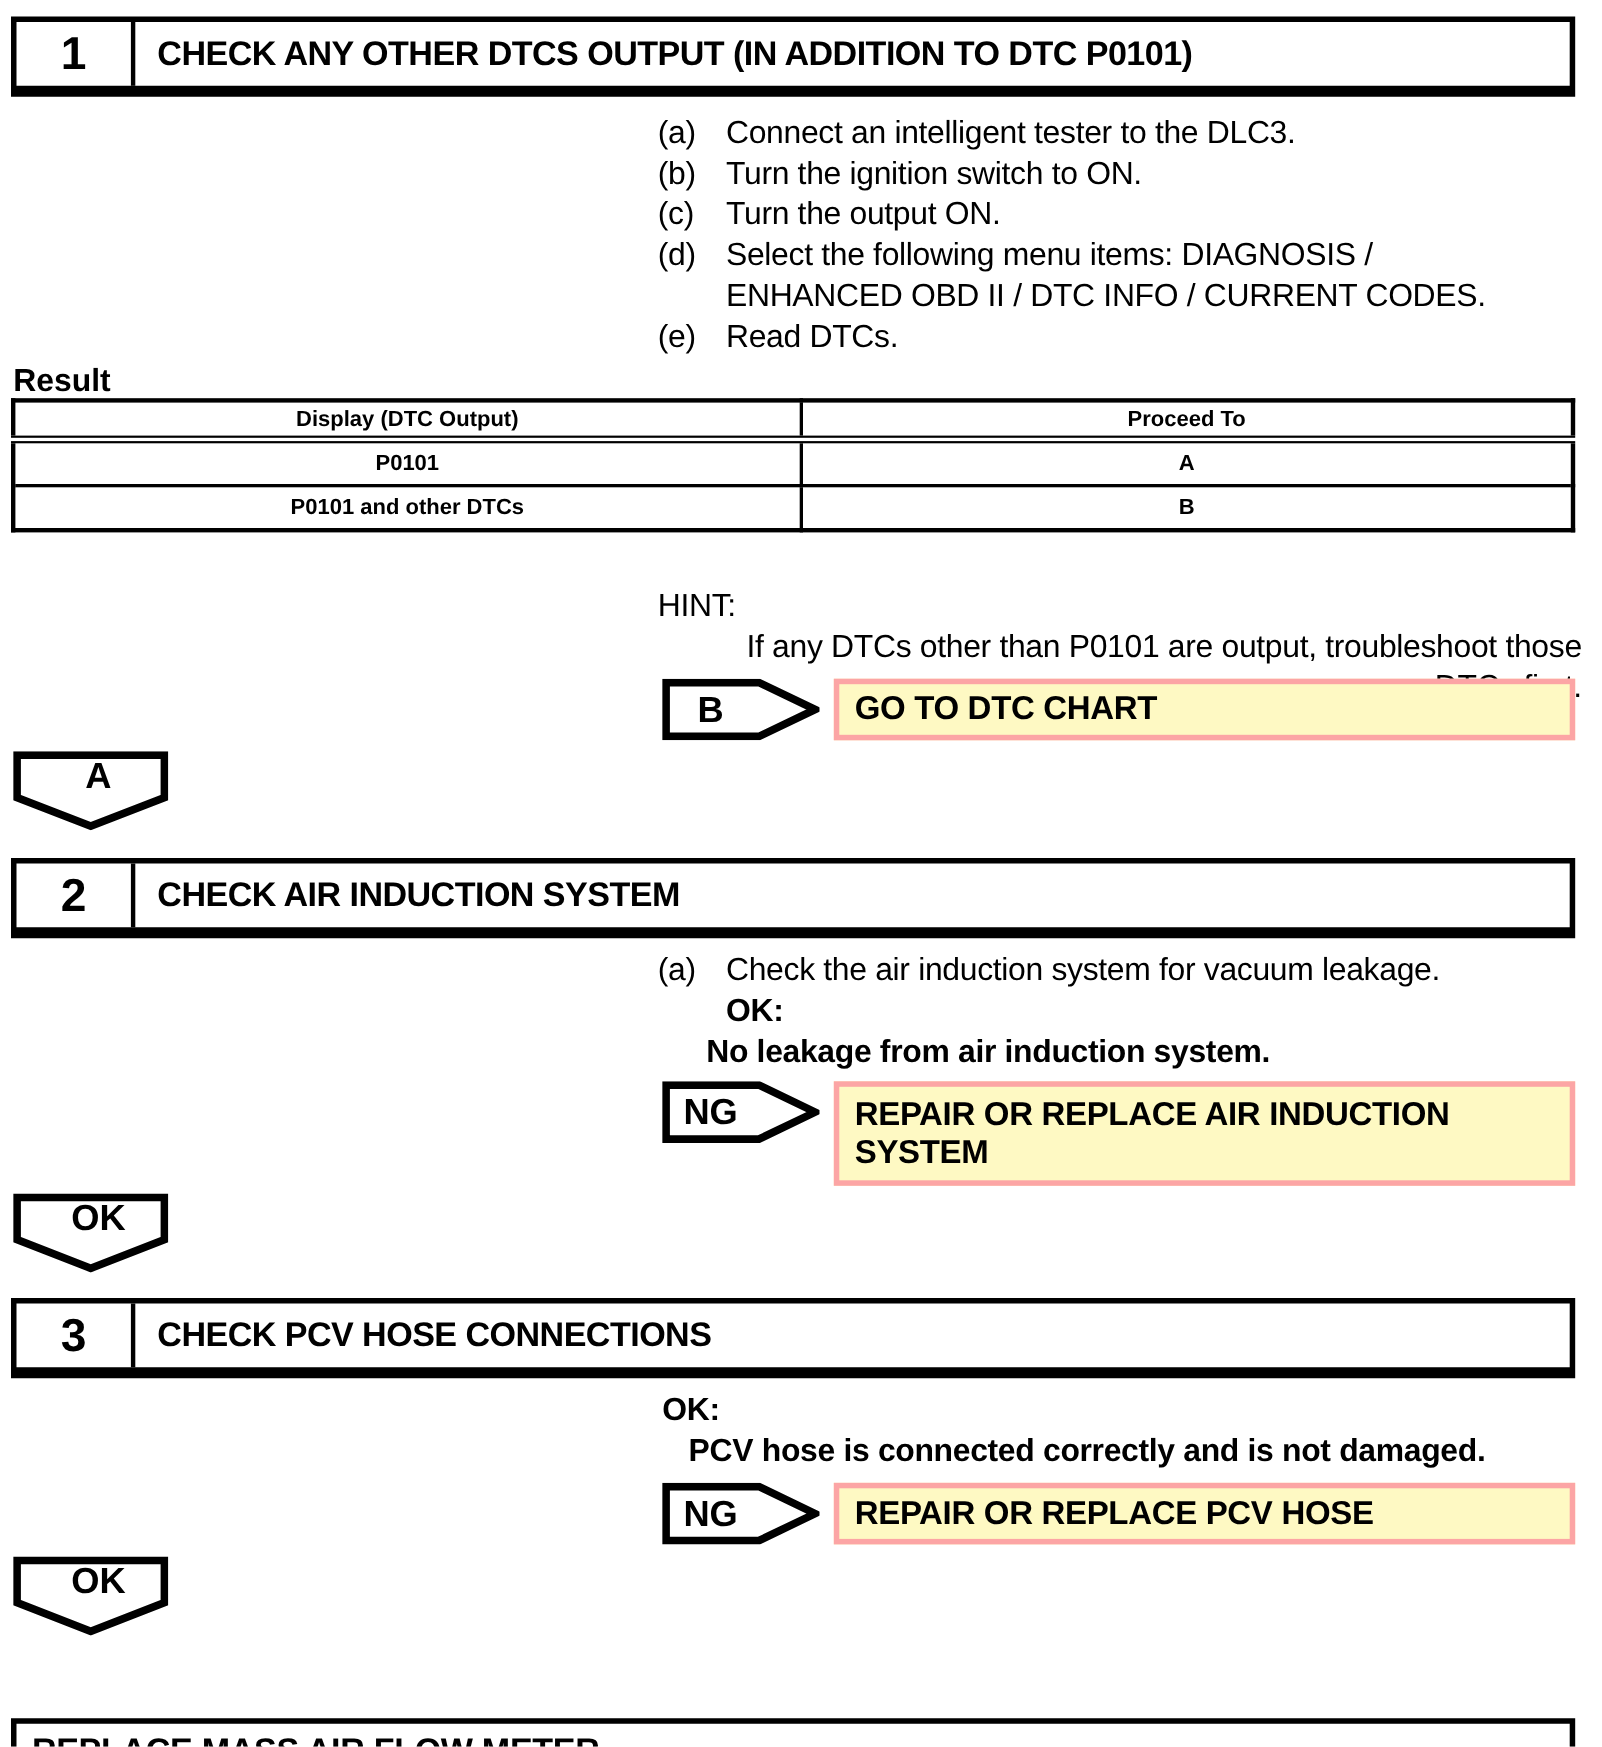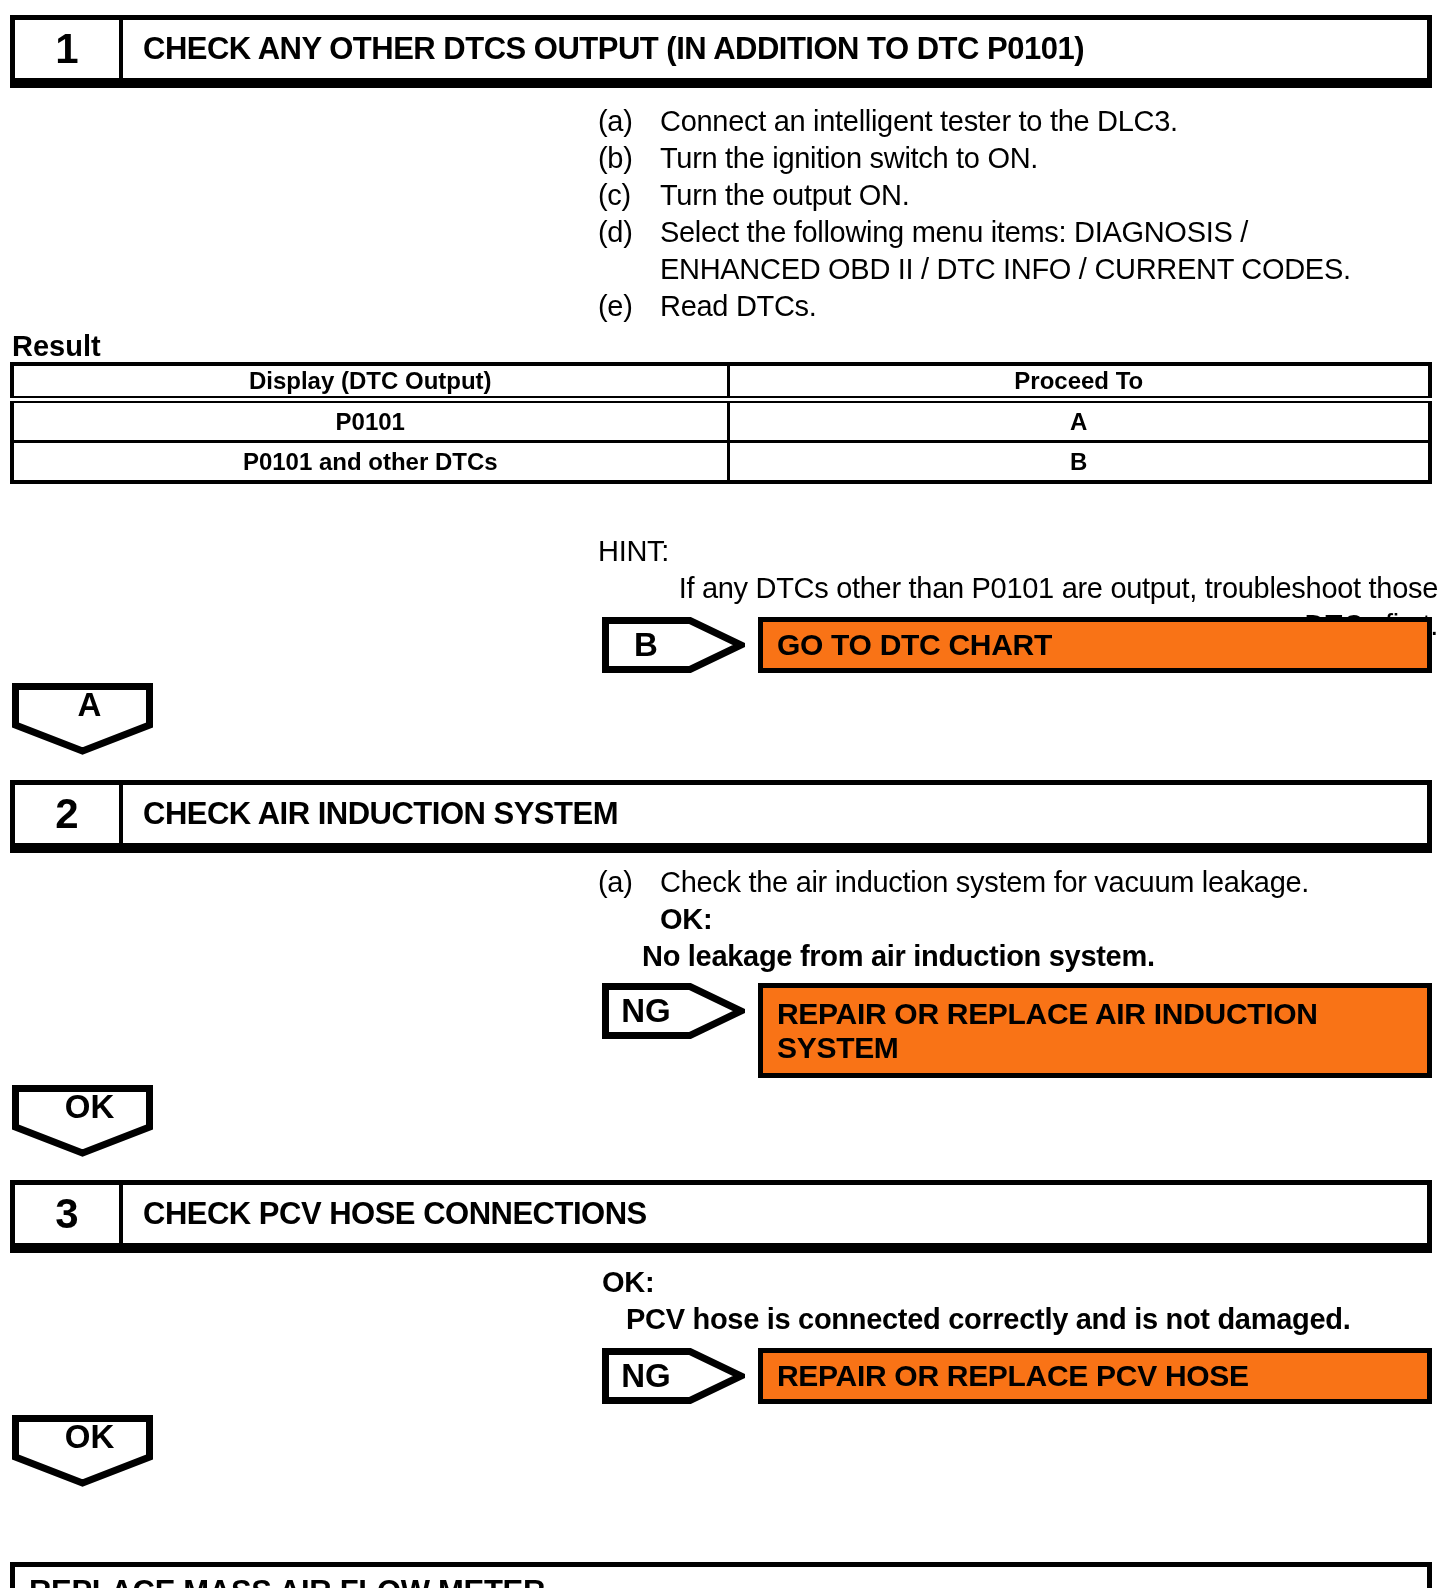--- a/index.html
+++ b/index.html
@@ -19,37 +19,37 @@
   .substep{display:flex;}
   .substep .lbl{flex:0 0 62px;}
   .substep .txt{flex:1;white-space:pre-line;}
 
   .result-heading{position:absolute;left:12px;font-weight:bold;font-size:29px;}
 
   
   .dtc-table{position:absolute;left:10px;width:1422px;border-collapse:collapse;
     border:4px solid #000;table-layout:fixed;}
   .dtc-table th,.dtc-table td{border:3px solid #000;text-align:center;vertical-align:middle;
-    font-weight:bold;font-size:24px;padding:0;}
+    font-weight:bold;font-size:20px;padding:0;}
   .dtc-table th{height:30px;border-bottom:7px double #000;}
   .dtc-table td{height:37px;}
   .col1{width:50.5%;} .col2{width:49.5%;}
 
   .hint{position:absolute;left:598px;width:840px;font-size:29px;line-height:37px;letter-spacing:-0.3px;}
   .hint .hint-text{white-space:pre-line;text-align:right;}
 
   
   .branch-row{position:absolute;left:602px;display:flex;align-items:flex-start;}
   .tag{position:relative;width:143px;height:56px;flex:0 0 143px;}
   .tag svg{display:block;}
   .tag .tag-letter{position:absolute;left:0;top:0;width:88px;height:56px;line-height:56px;
     text-align:center;font-weight:bold;font-size:33px;}
-  .action-box{margin-left:13px;width:674px;box-sizing:border-box;border:5px solid #000000;
+  .action-box{margin-left:13px;width:674px;box-sizing:border-box;border:5px solid #fca5a5;
     display:flex;align-items:center;padding:4px 14px;font-weight:bold;font-size:30px;
-    letter-spacing:-0.3px;white-space:pre-line;background:#f97316;}
+    letter-spacing:-0.3px;white-space:pre-line;background:#fef9c3;}
 
   
   .connector{position:absolute;left:12px;width:141px;height:72px;}
   .connector svg{display:block;}
   .connector .conn-letter{position:absolute;left:0;top:0;width:141px;height:44px;line-height:44px;
     text-align:center;text-indent:14px;font-weight:bold;font-size:33px;}
 
   .ok-label{font-weight:bold;}
   .bold-line{font-weight:bold;}
 

